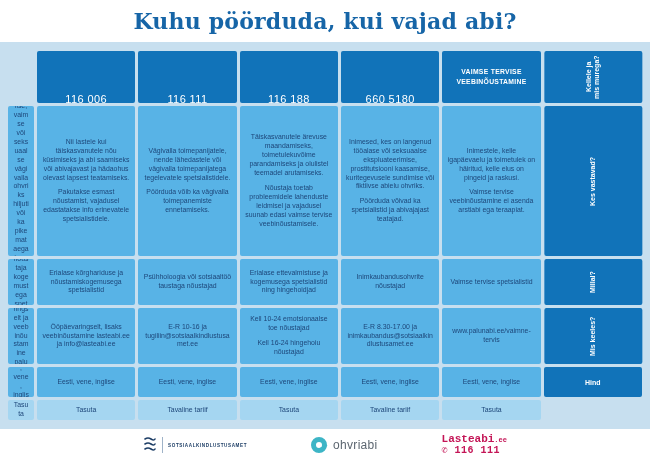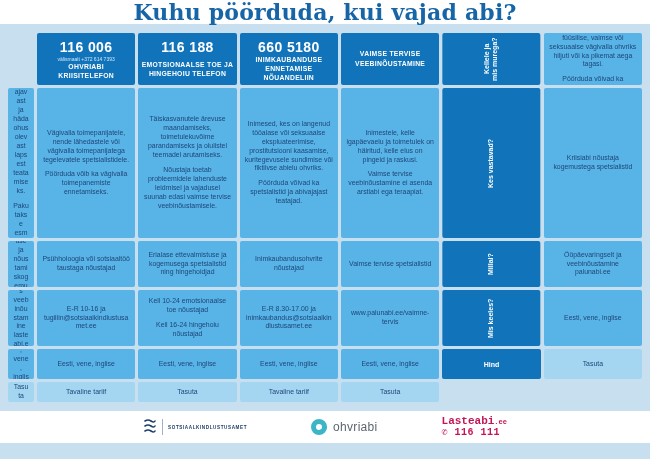--- a/index.html
+++ b/index.html
@@ -3,21 +3,21 @@
 <meta charset="utf-8">
 <style>
   html,body{margin:0;padding:0;}
   body{
     width:650px;height:459px;overflow:hidden;
     background:#c7dfef;
     font-family:"Liberation Sans",sans-serif;
     -webkit-font-smoothing:antialiased;
   }
   .titlebar{
-    background:#ffffff;height:24px;
+    background:#ffffff;height:42px;
     display:flex;align-items:center;justify-content:center;
   }
   .titlebar h1{
     margin:0;color:#1665a7;
     font-family:"DejaVu Serif",serif;
     font-size:22px;font-weight:bold;letter-spacing:0.2px;
   }
   .board{padding:9px 8px 5px 8px;}
   .grid{
     display:grid;
@@ -25,21 +25,21 @@
     grid-template-rows:52px 150px 46px 56px 30px 20px;
     gap:3px;
   }
   .corner{background:transparent;}
   .hcell{
     background:#1173b9;color:#ffffff;border-radius:2px;
     display:flex;flex-direction:column;align-items:center;justify-content:space-between;
     text-align:center;padding:6px 3px 7px 3px;box-sizing:border-box;
   }
   .hcell.center{justify-content:center;}
-  .num{font-size:14px;font-weight:bold;letter-spacing:0.4px;}
+  .num{font-size:11px;font-weight:normal;letter-spacing:0.4px;margin-top:36px;}
   .sub{font-size:5px;color:#cfe6f7;margin-top:1px;}
   .hname{font-size:6.8px;font-weight:bold;letter-spacing:0.3px;line-height:1.35;margin-top:auto;}
   .hcell.center .hname{margin-top:0;}
   .rlabel{
     background:#1173b9;color:#ffffff;border-radius:2px;
     display:flex;align-items:center;justify-content:center;
     font-size:7px;font-weight:bold;text-align:center;
   }
   .vert{
     writing-mode:vertical-rl;transform:rotate(180deg);
@@ -90,20 +90,25 @@
   </header>
 
   <div class="board">
     <div class="grid">
 
       <div class="corner"></div>
       <div class="hcell">
         <div class="num">116 006</div>
         <div class="sub">välismaalt +372 614 7393</div>
         <div class="hname">OHVRIABI KRIISITELEFON</div>
+      </div>
+      <div class="hcell">
+        <div class="num">116 111</div>
+        <div class="sub">välismaalt +372 600 4434</div>
+        <div class="hname">LASTEABI TELEFON</div>
       </div>
       <div class="hcell">
         <div class="num">116 188</div>
         <div class="hname">EMOTSIONAALSE TOE JA HINGEHOIU TELEFON</div>
       </div>
       <div class="hcell">
         <div class="num">660 5180</div>
         <div class="hname">INIMKAUBANDUSE ENNETAMISE NÕUANDELIIN</div>
       </div>
       <div class="hcell center">

